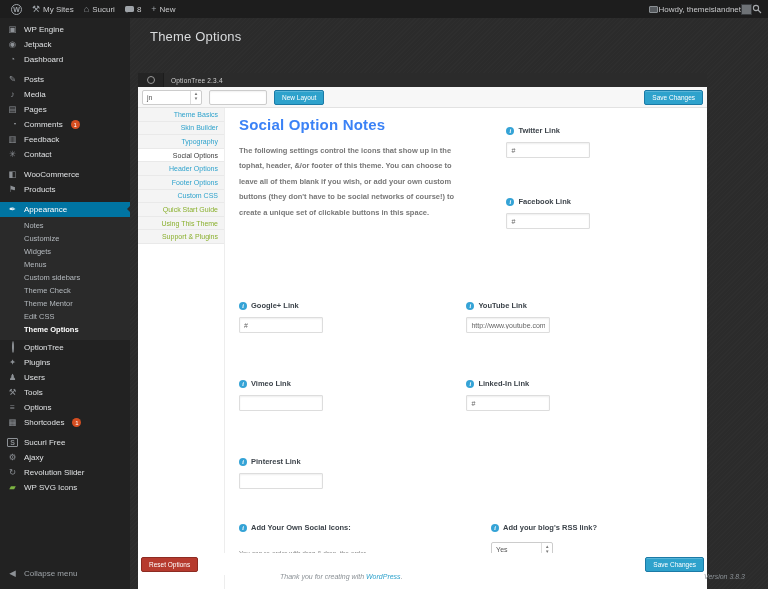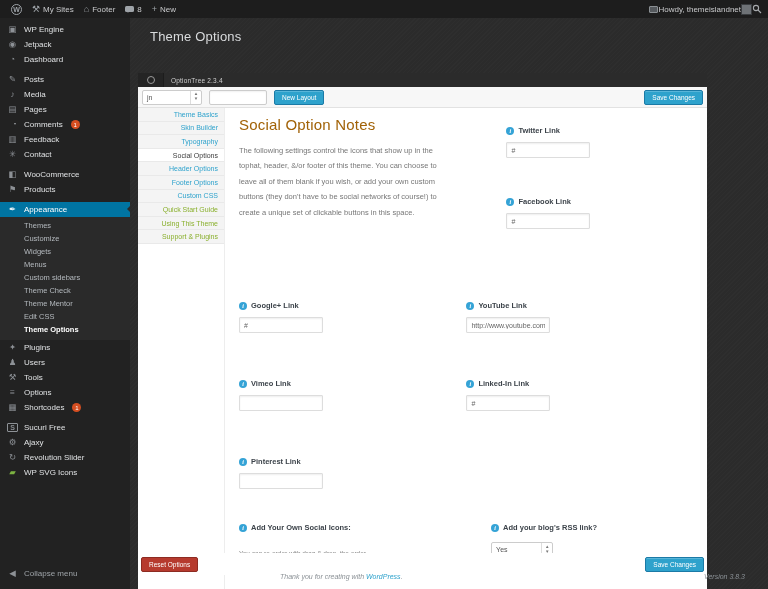--- a/index.html
+++ b/index.html
@@ -81,22 +81,22 @@
   .tab { height:13.6px; display:flex; align-items:center; justify-content:flex-end; padding-right:6px;
     background:#f4f4f4; border-bottom:1px solid #e9e9e9; font-size:7px; cursor:pointer; }
   .tab.t-blue { color:#2ea2cc; }
   .tab.t-green { color:#8ab02e; }
   .tab.t-active { background:#fff; color:#3c3c3c; }
 
   #form-area { flex:1; padding:8px 14px 30px 14px; }
   .row { display:flex; }
   .cell-l { width:47%; }
   .cell-r { width:53%; padding-left:14px; }
-  h3.section-heading { color:#a16207; font-size:15px; font-weight:normal; letter-spacing:0.2px; }
-  .section-desc { margin-top:10px; width:217px; font-size:7.5px; line-height:2.05; color:#777; }
+  h3.section-heading { color:#3b82f6; font-size:15px; font-weight:bold; letter-spacing:0.2px; }
+  .section-desc { margin-top:10px; width:217px; font-size:7.5px; line-height:2.05; color:#777;font-weight:bold; }
 
   .field-label { display:flex; align-items:center; gap:4px; font-size:7.5px; font-weight:bold; color:#3c434a; }
   .info-icon { width:8px; height:8px; border-radius:50%; background:#35a3d6; color:#fff; font-size:6px;
     font-family:"Liberation Serif", serif; font-style:italic; display:flex; align-items:center; justify-content:center; flex:0 0 8px; }
   .field input { margin-top:7px; width:84px; height:16px; border:1px solid #ddd; border-radius:1px;
     box-shadow:inset 0 1px 2px rgba(0,0,0,0.07); font-size:7px; color:#666; padding:0 4px; font-family:inherit; }
   .row-intro .cell-r { padding-top:10px; }
   .row-intro .field { margin-bottom:39px;margin-left:40px; }
   .row-2 { margin-top:33px; }
   .row-3, .row-4 { margin-top:46px; }
@@ -120,21 +120,21 @@
   <div id="adminbar">
     <div class="ab-item">
       <span class="wp-logo">W</span>
     </div>
     <div class="ab-item">
       <span class="ab-glyph">⚒</span>
       <span>My Sites</span>
     </div>
     <div class="ab-item">
       <span class="ab-glyph">⌂</span>
-      <span>Footer</span>
+      <span>Sucuri</span>
     </div>
     <div class="ab-item">
       <span class="bubble"></span>
       <span>8</span>
     </div>
     <div class="ab-item">
       <span class="ab-glyph">+</span>
       <span>New</span>
     </div>
     <div class="ab-right">
@@ -195,29 +195,33 @@
     <div class="menu-item">
       <span class="mi-icon">⚑</span>
       <span>Products</span>
     </div>
     <div class="menu-sep"></div>
     <div class="menu-item mi-current">
       <span class="mi-icon">✒</span>
       <span>Appearance</span>
     </div>
     <div class="submenu">
-      <div class="submenu-item">Themes</div>
+      <div class="submenu-item">Notes</div>
       <div class="submenu-item">Customize</div>
       <div class="submenu-item">Widgets</div>
       <div class="submenu-item">Menus</div>
       <div class="submenu-item">Custom sidebars</div>
       <div class="submenu-item">Theme Check</div>
       <div class="submenu-item">Theme Mentor</div>
       <div class="submenu-item">Edit CSS</div>
       <div class="submenu-item current">Theme Options</div>
+    </div>
+    <div class="menu-item">
+      <span class="mi-icon"><span class="mi-ring"></span></span>
+      <span>OptionTree</span>
     </div>
     <div class="menu-item">
       <span class="mi-icon">✦</span>
       <span>Plugins</span>
     </div>
     <div class="menu-item">
       <span class="mi-icon">♟</span>
       <span>Users</span>
     </div>
     <div class="menu-item">

